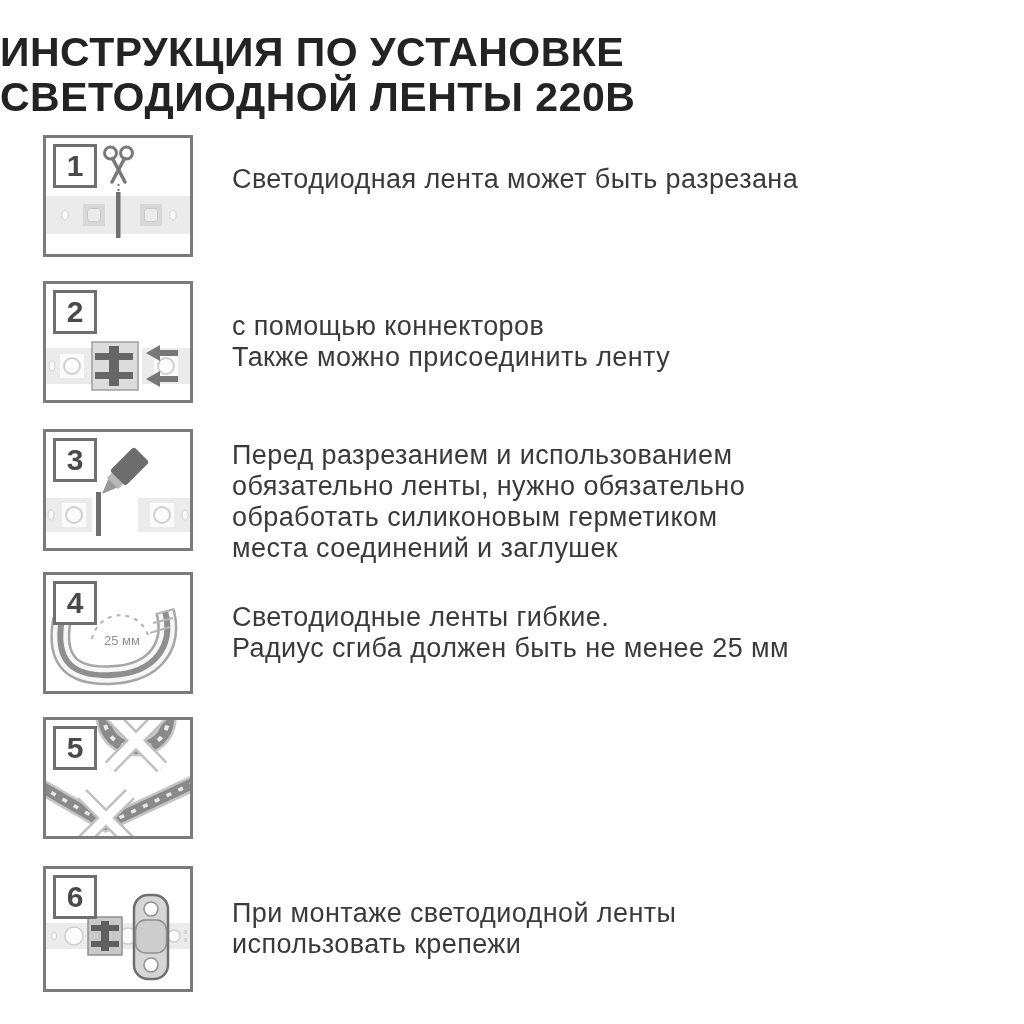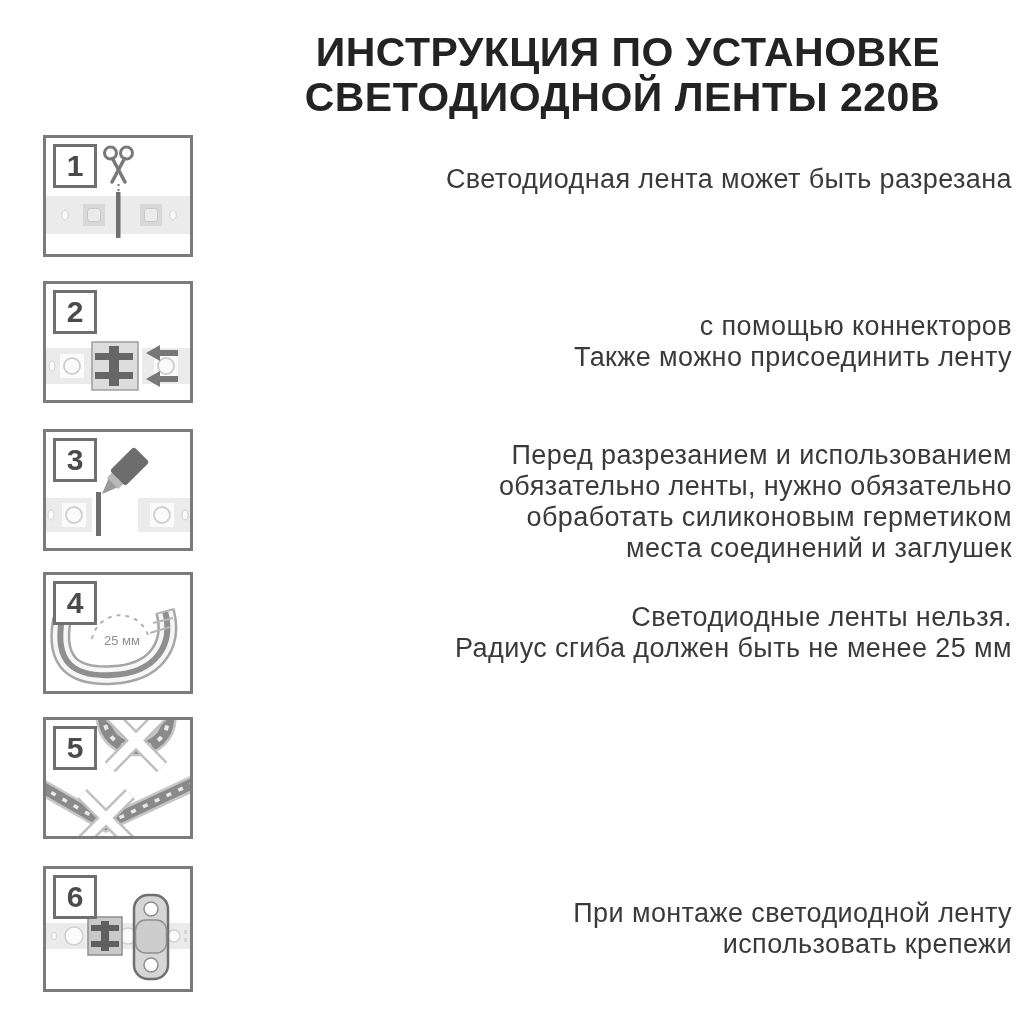--- a/index.html
+++ b/index.html
@@ -7,40 +7,39 @@
     --box-border:#7b7b7b; --badge-border:#6f6f6f;
   }
   html,body{margin:0;padding:0;background:#f4f4f4;}
   .page{
     position:relative; width:1024px; height:1024px; margin:0 auto;
     background:var(--background,#fff); overflow:hidden;
     font-family:"Liberation Sans","DejaVu Sans",sans-serif;
   }
   .title{
     position:absolute; top:30px; left:0; width:940px;
-    text-align:right; font-weight:700; font-size:41px; line-height:45px;
+    text-align:left; font-weight:700; font-size:41px; line-height:45px;
     color:var(--title-text,#232323); letter-spacing:0.5px;
   }
   .figure-box{
     position:absolute; left:43px; width:150px; height:122px;
     border:3px solid var(--box-border,#7b7b7b); box-sizing:border-box;
     background:#fff; overflow:hidden;
   }
   .figure-box svg{position:absolute; left:0; top:0; display:block;}
   .badge{
     position:absolute; top:6px; left:7px; width:44px; height:44px;
     border:3px solid var(--badge-border,#6f6f6f); box-sizing:border-box;
     background:#fff; display:flex; align-items:center; justify-content:center;
     font-size:30px; font-weight:700; color:#4a4a4a;
   }
   .step-text{
     position:absolute; left:232px; width:780px;
     font-size:27px; line-height:31px; letter-spacing:0.4px;
     color:var(--body-text,#3a3a3a);
-    text-align:right;
   }
   .b1{top:135px}.b2{top:281px}.b3{top:429px}.b4{top:572px}.b5{top:717px}.b6{top:866px;height:126px}
   .t1{top:164px}.t2{top:311px}.t3{top:440px}.t4{top:602px}.t5{top:747px}.t6{top:898px}
 </style>
 </head>
 <body>
 
 <div class="page">
 
   <h1 class="title" style="margin:0">
@@ -158,21 +157,21 @@
         </g>
       </g>
       <path d="M 46,64 A 29,29 0 0 1 102,60" fill="none" stroke="#b2b2b2" stroke-width="2" stroke-dasharray="4 5"></path>
       <text x="76" y="70" text-anchor="middle" font-size="13" fill="#8f8f8f">25 мм</text>
     </svg>
     <div class="badge">
         <span>4</span>
       </div>
   </div>
   <div class="step-text t4">
-    <div>Светодиодные ленты нельзя.</div>
+    <div>Светодиодные ленты гибкие.</div>
     <div>Радиус сгиба должен быть не менее 25 мм</div>
   </div>
 
   <div class="figure-box b5">
     <svg width="144" height="116" viewBox="0 0 144 116">
       <g fill="none">
         <path d="M 58,-8 C 55,40 127,40 122,-8" stroke="#c6c6c6" stroke-width="17"></path>
         <path d="M 58,-8 C 55,40 127,40 122,-8" stroke="#8a8a8a" stroke-width="12"></path>
         <path d="M 58,-8 C 55,40 127,40 122,-8" stroke="#e9e9e9" stroke-width="4" stroke-dasharray="5 8"></path>
       </g>
@@ -233,17 +232,17 @@
         <circle cx="105" cy="40" r="7" fill="#ffffff" stroke="#8f8f8f" stroke-width="1.5"></circle>
         <circle cx="105" cy="96" r="7" fill="#ffffff" stroke="#8f8f8f" stroke-width="1.5"></circle>
         <rect x="89.5" y="51" width="31" height="33" rx="10" fill="#cdcdcd" stroke="#8f8f8f" stroke-width="1.5"></rect>
       </g>
     </svg>
     <div class="badge">
         <span>6</span>
       </div>
   </div>
   <div class="step-text t6">
-    <div>При монтаже светодиодной ленту</div>
+    <div>При монтаже светодиодной ленты</div>
     <div>использовать крепежи</div>
   </div>
 
 </div>
 
 </body></html>

